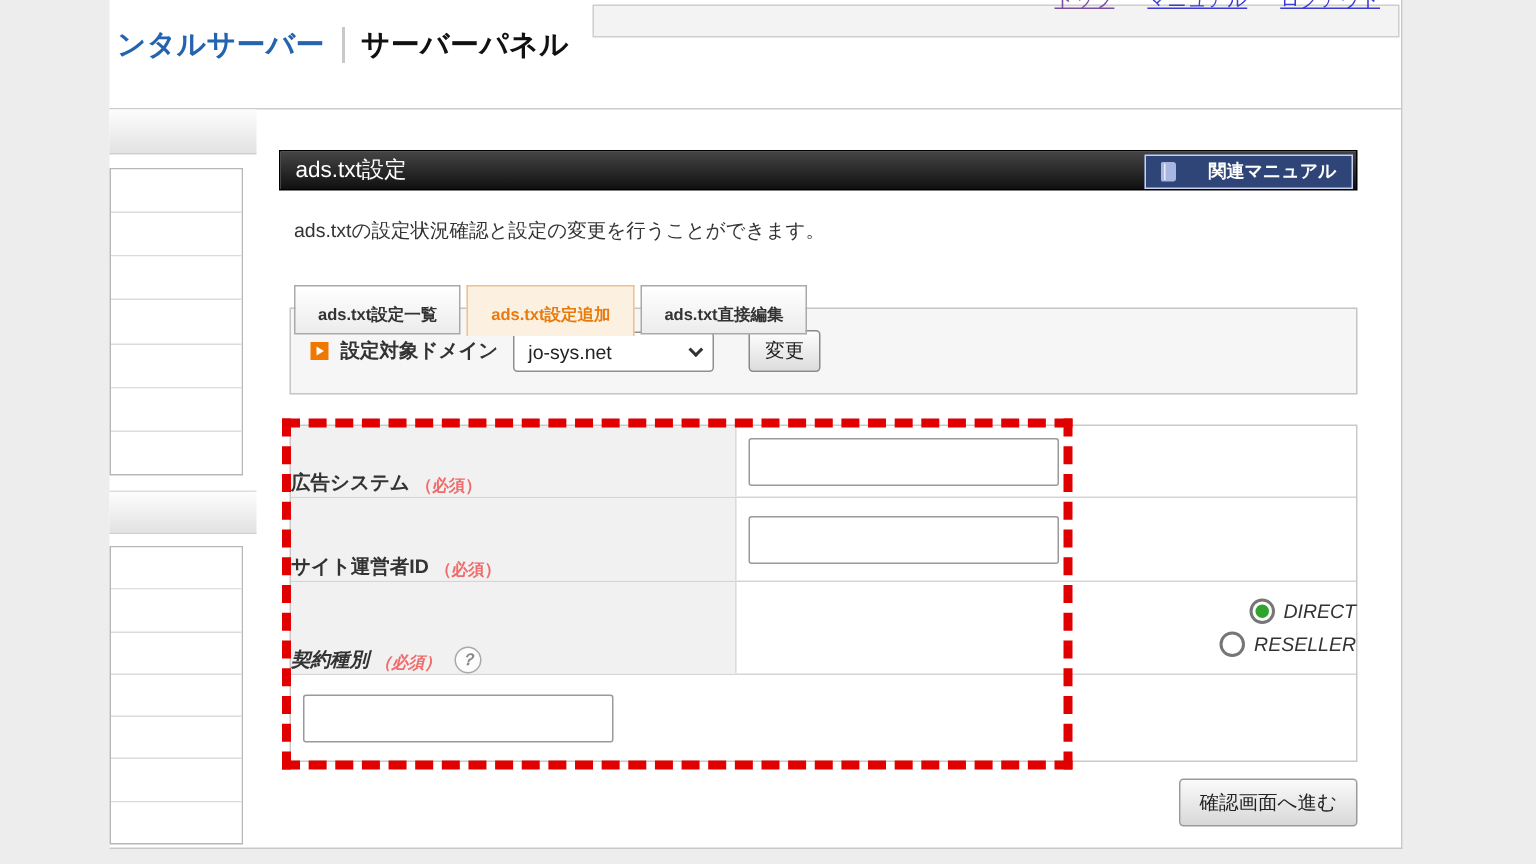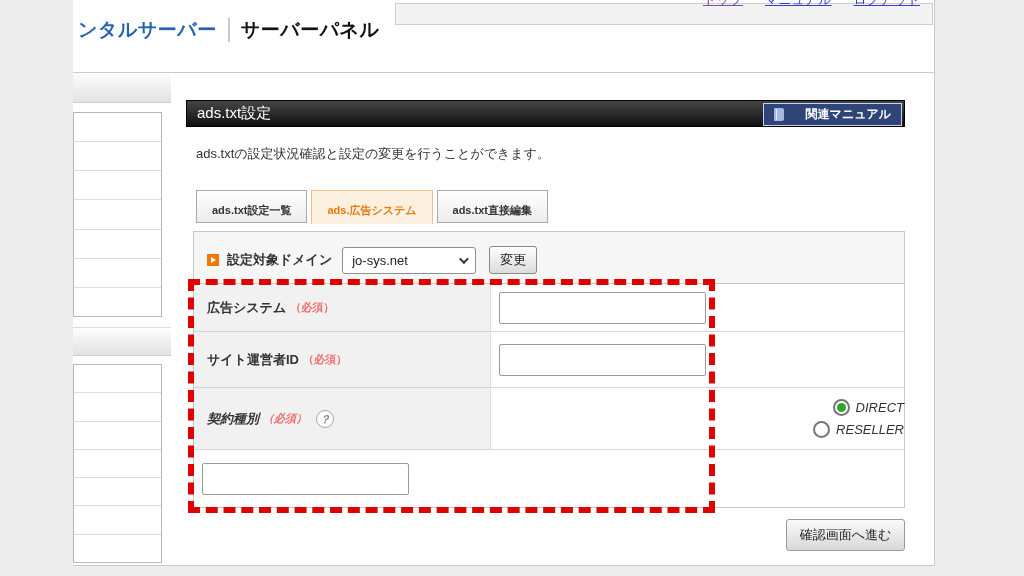--- a/index.html
+++ b/index.html
@@ -54,43 +54,43 @@
 
   .desc { position:absolute; top:45px; left:10px; font-size:13px; color:#333; }
 
   .tabs { position:absolute; top:90px; left:10px; display:flex; gap:4px; z-index:2; }
   .tab { height:33px; line-height:31px; padding:4px 15px; font-size:11px; font-weight:bold;
     color:#333; background:linear-gradient(#ffffff,#ececec); border:1px solid #a9a9a9;
     cursor:pointer; }
   .tab.active { background:#fcf1e1; color:#e87a0e; border:1px solid #eec08b;
     border-bottom:none; height:34px; }
 
-  .domain-box { position:absolute; top:131px; left:7px; width:712px; height:58px;
+  .domain-box { position:absolute; top:105px; left:7px; width:712px; height:58px;
     background:#f6f6f6; border:1px solid #c6c6c6; display:flex; align-items:center;
     padding-left:13px; }
   .bullet { width:12px; height:12px; background:#f07800; position:relative; flex:none; }
   .bullet::after { content:""; position:absolute; left:4px; top:3px;
     border-left:5px solid #fff; border-top:3px solid transparent; border-bottom:3px solid transparent; }
   .domain-label { font-size:13px; font-weight:bold; color:#333; margin-left:8px; }
   .select-box { width:134px; height:27px; margin-left:10px; background:#fff;
     border:1px solid #8f8f8f; border-radius:3px; display:flex; align-items:center;
     justify-content:space-between; padding:0 9px; font-size:13px; color:#222; cursor:pointer;gap:27px; }
   .chev { width:7px; height:7px; border-right:2px solid #333; border-bottom:2px solid #333;
     transform:rotate(45deg) translateY(-2px); }
-  .change-btn { width:48px; height:28px; margin-left:13px; font-size:13px; color:#222;
+  .change-btn { width:48px; height:28px; margin-left:23px; font-size:13px; color:#222;
     background:linear-gradient(#fefefe,#dcdcdc); border:1px solid #8a8a8a; border-radius:3px;
     cursor:pointer; }
 
   .form-table { position:absolute; top:183px; left:7px; width:712px; height:225px;
     border:1px solid #c9c9c9; display:flex; flex-direction:column; background:#fff; }
   .frow { display:flex; border-bottom:1px solid #d5d5d5; }
   .frow:last-child { border-bottom:none; }
   .r1 { height:48px; } .r2 { height:56px; } .r3 { height:62px;font-style:italic; } .r4 { flex:1; }
   .fl { width:297px; background:#f1f1f1; border-right:1px solid #dcdcdc;
-    display:flex; align-items:center; padding-left:13px; }
+    display:flex; align-items:flex-end; }
   .flabel { font-size:13px; font-weight:bold; color:#333; }
   .req { font-size:11px; font-weight:bold; color:#f06b6b; margin-left:4px; }
   .help-circle { width:18px; height:18px; border-radius:50%; border:1px solid #a9a9a9;
     background:#fdfdfd; color:#888; font-size:11px; font-weight:bold; line-height:16px;
     text-align:center; margin-left:9px; cursor:pointer; }
   .fv { flex:1; display:flex; align-items:center; padding-left:8px; }
   .txt-input { width:207px; height:32px; border:1px solid #9a9a9a; border-radius:2px;
     background:#fff; font-size:13px; padding:0 6px; }
   .fv-radio { flex-direction:column; align-items:flex-end; justify-content:center; gap:5px; }
   .radio-row { display:flex; align-items:center; gap:6px; cursor:pointer; }
@@ -156,21 +156,21 @@
       <button class="manual-btn">
         <span class="book-icon"></span>
         <span>関連マニュアル</span>
       </button>
     </div>
 
     <div class="desc">ads.txtの設定状況確認と設定の変更を行うことができます。</div>
 
     <div class="tabs">
       <div class="tab">ads.txt設定一覧</div>
-      <div class="tab active">ads.広告システム</div>
+      <div class="tab active">ads.txt設定追加</div>
       <div class="tab">ads.txt直接編集</div>
     </div>
 
     <div class="domain-box">
       <span class="bullet"></span>
       <span class="domain-label">設定対象ドメイン</span>
       <div class="select-box">
         <span>jo-sys.net</span>
         <span class="chev"></span>
       </div>

